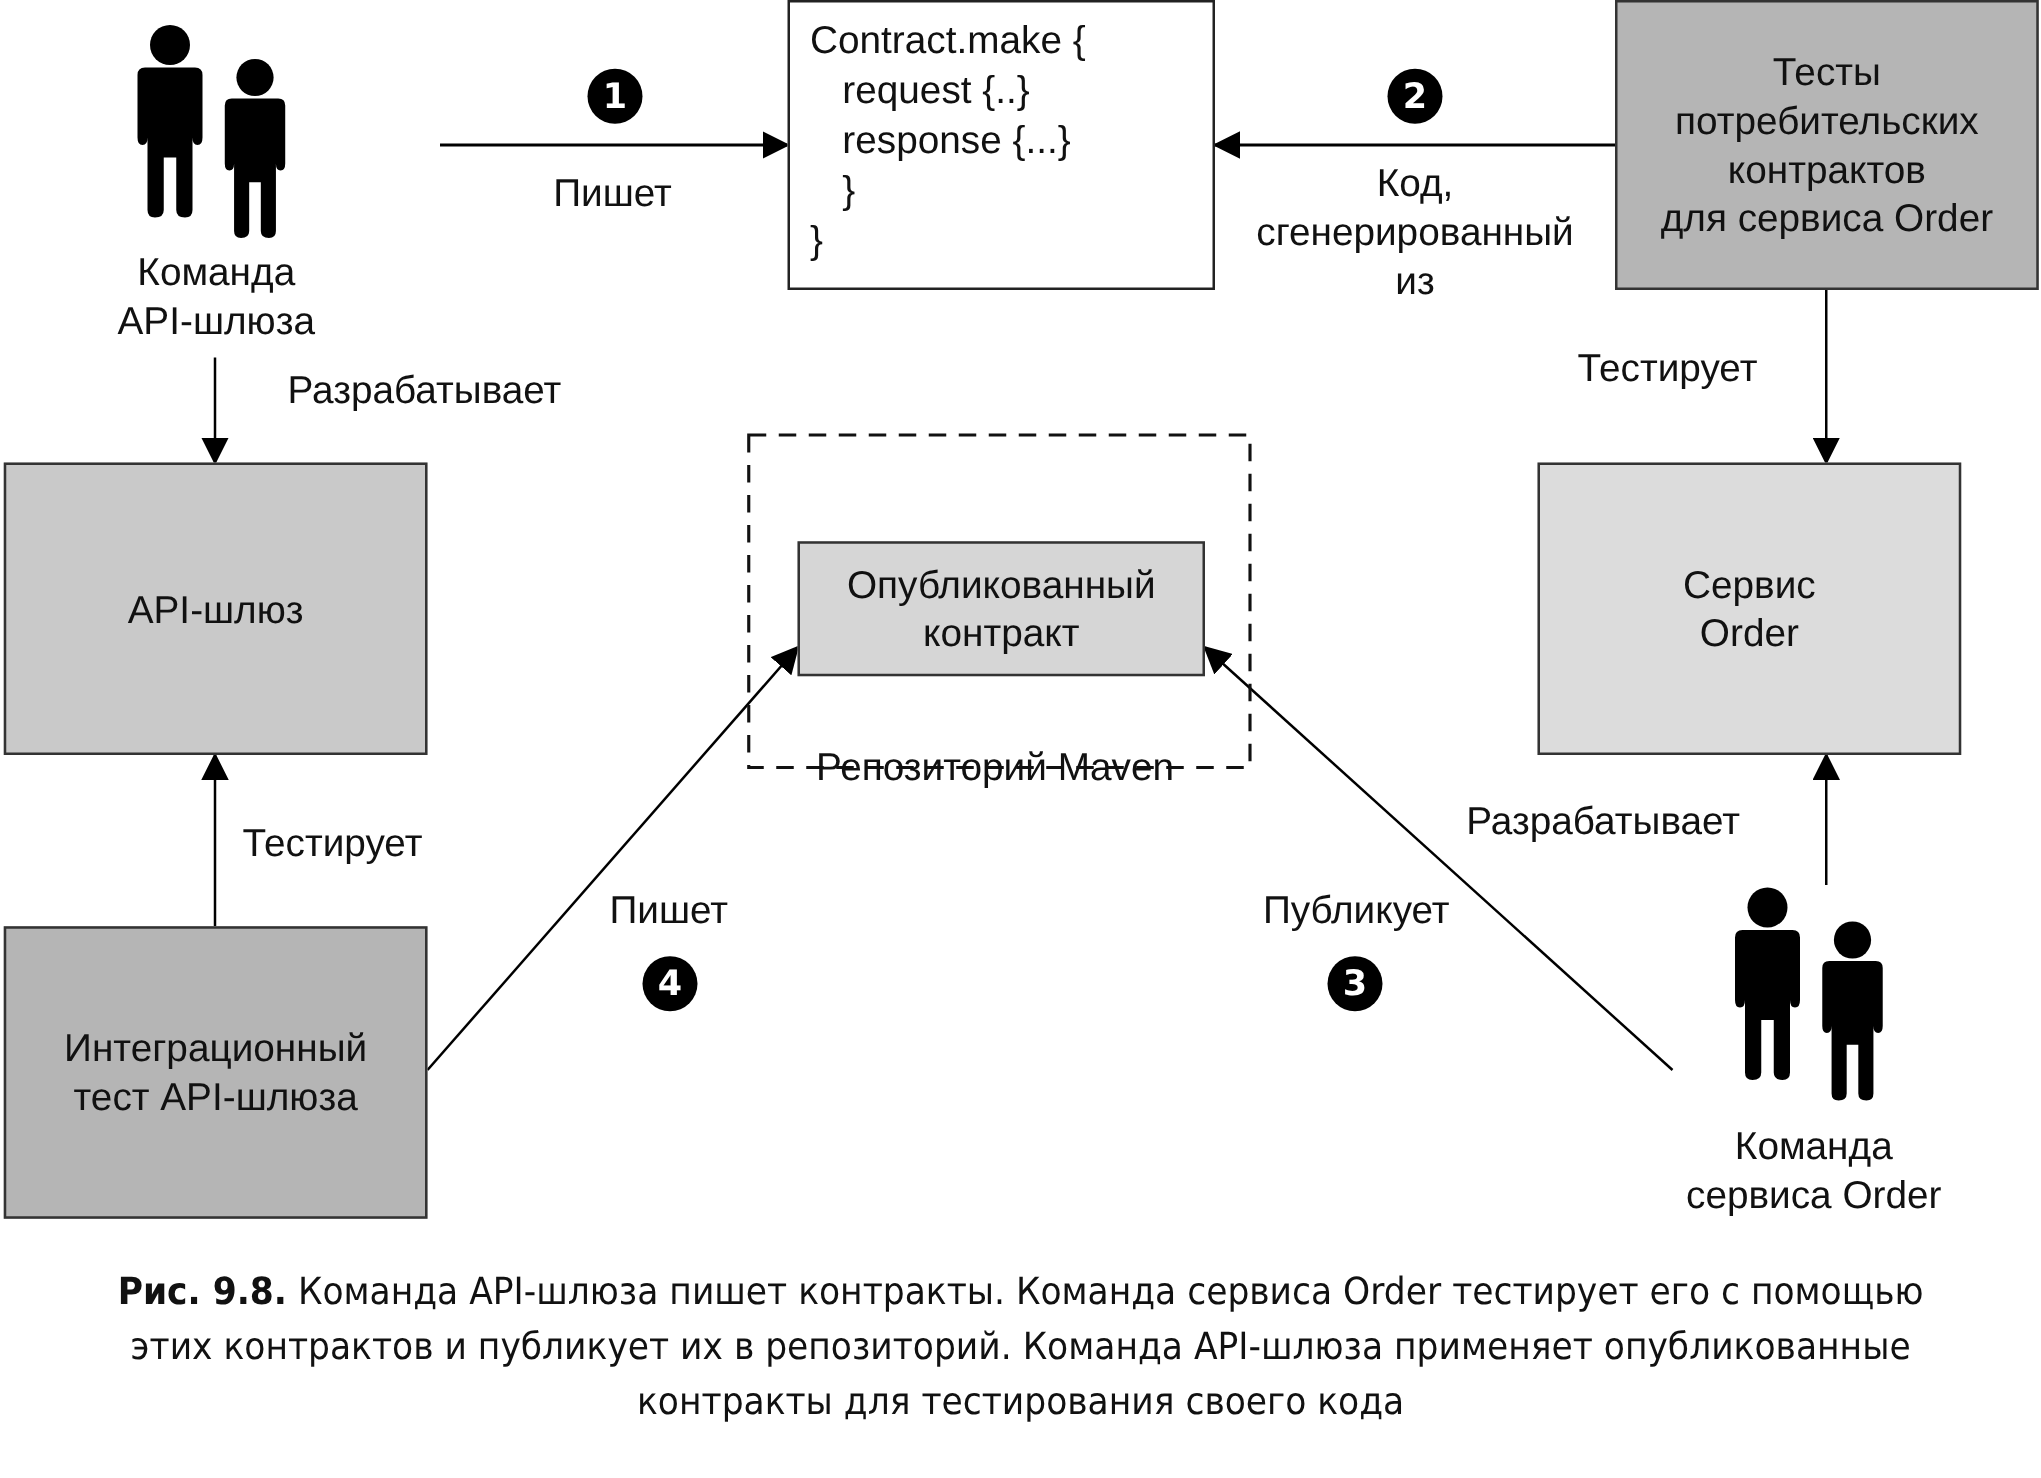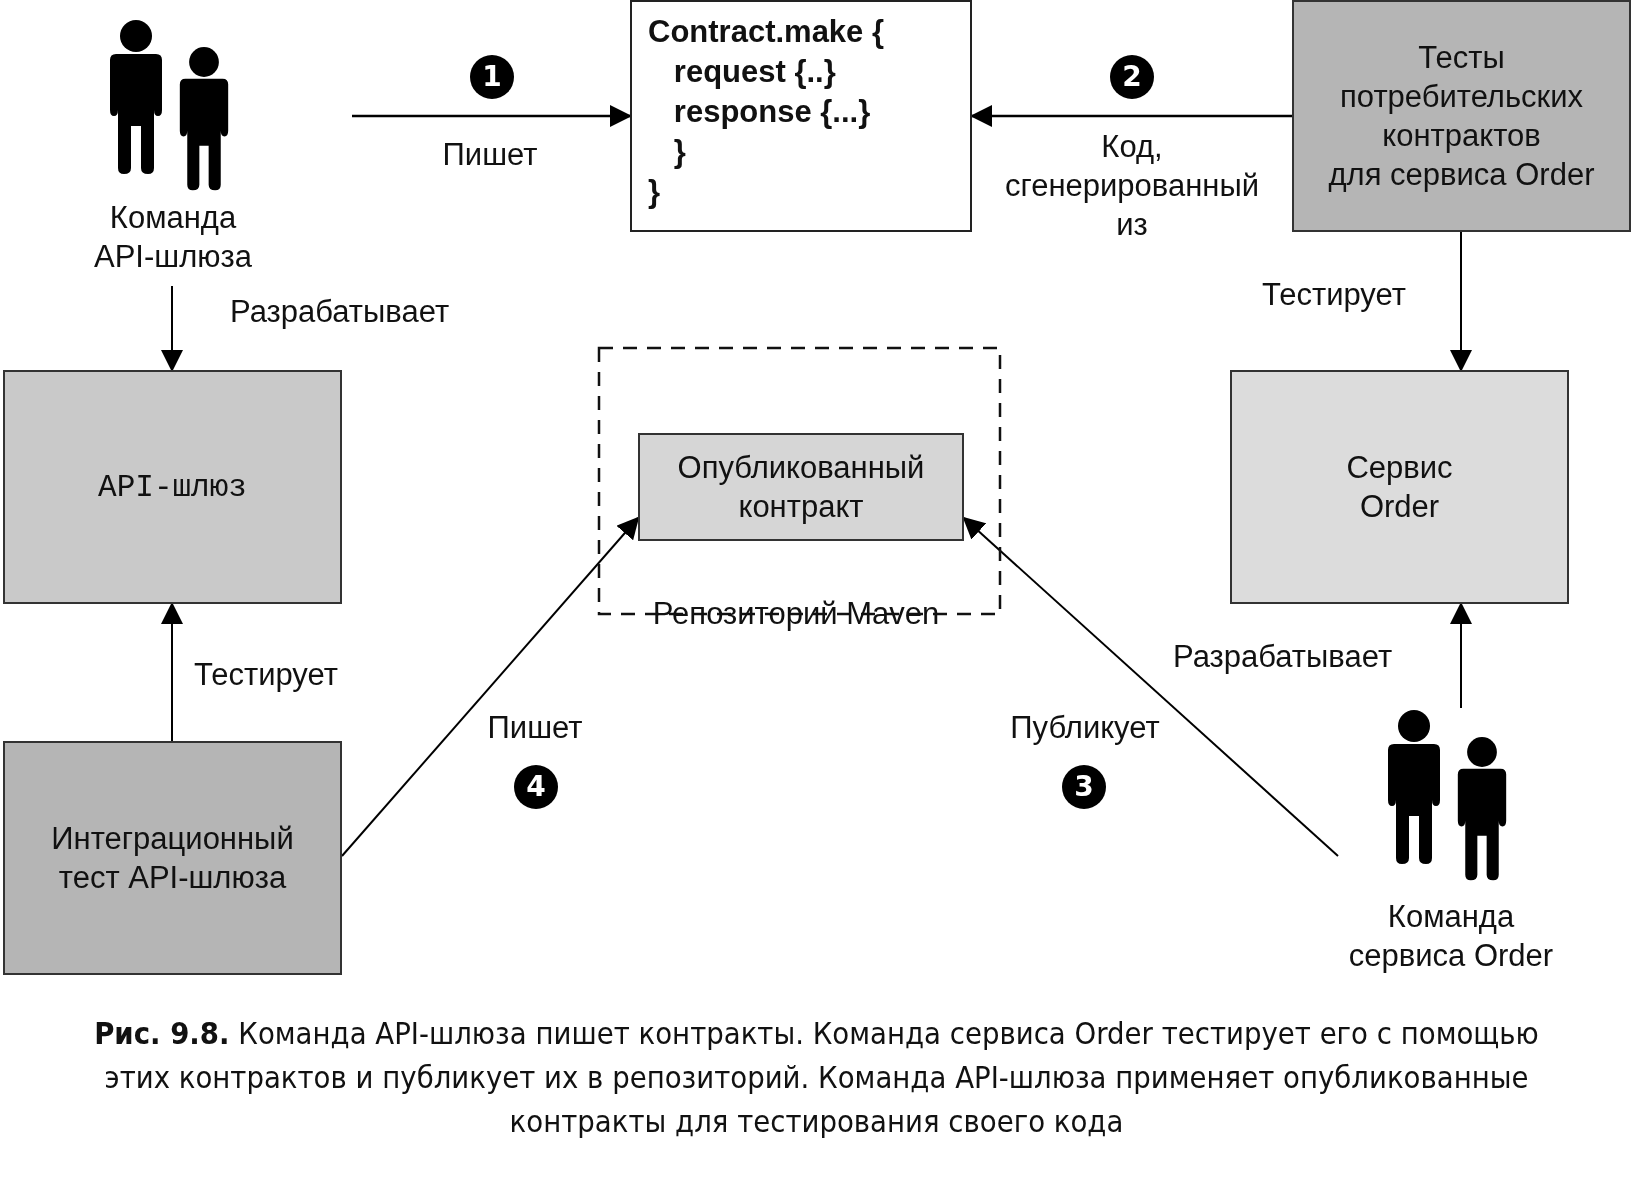--- a/index.html
+++ b/index.html
@@ -4,21 +4,21 @@
 <style>
   html, body { margin: 0; padding: 0; background: #ffffff; }
   body { width: 1633px; height: 1182px; position: relative; overflow: hidden;
          font-family: "Liberation Sans", sans-serif; color: #111; }
   #canvas { position: absolute; left: 0; top: 0; width: 1633px; height: 1182px; }
   .box { position: absolute; box-sizing: border-box; border: 2px solid #333;
          display: flex; align-items: center; justify-content: center; text-align: center;
          font-size: 31px; line-height: 39px; white-space: pre-line; }
   .lbl { position: absolute; font-size: 31px; line-height: 39px; white-space: pre-line; text-align: center; }
   .code { position: absolute; box-sizing: border-box; border: 2px solid #222; background: #fff;
-          font-size: 31px; line-height: 40px; padding: 10px 0 0 16px; font-weight: bold; }
+          font-size: 31px; line-height: 40px; padding: 10px 0 0 16px; }
   .code div { white-space: pre; }
   .badge { position: absolute; width: 44px; height: 44px; border-radius: 50%; background: #000;
            color: #fff; font-weight: bold; font-size: 28px; line-height: 44px; text-align: center;
            font-family: "DejaVu Sans", sans-serif; }
   .caption { position: absolute; left: 0; top: 1012px; width: 1633px; text-align: center;
              font-family: "DejaVu Sans", sans-serif; font-size: 30px; line-height: 44px; color: #111;
              transform: scaleX(0.92); transform-origin: center top; }
   .caption b { font-weight: bold; }
 </style>
 </head>
@@ -59,21 +59,21 @@
   <g>
     <use href="#person" transform="translate(136,36)"></use>
     <use href="#person" transform="translate(204,62) scale(0.93)"></use>
   </g>
   <g>
     <use href="#person" transform="translate(1414,726)"></use>
     <use href="#person" transform="translate(1482,752) scale(0.93)"></use>
   </g>
 </svg>
 
-<div class="box" style="left:3px;top:370px;width:339px;height:234px;background:#c9c9c9;font-family:Liberation Mono, monospace;">API-шлюз</div>
+<div class="box" style="left:3px;top:370px;width:339px;height:234px;background:#c9c9c9;">API-шлюз</div>
 <div class="box" style="left:3px;top:741px;width:339px;height:234px;background:#b5b5b5;">Интеграционный
 тест API-шлюза</div>
 <div class="box" style="left:1292px;top:0px;width:339px;height:232px;background:#b5b5b5;">Тесты
 потребительских
 контрактов
 для сервиса Order</div>
 <div class="box" style="left:1230px;top:370px;width:339px;height:234px;background:#dcdcdc;">Сервис
 Order</div>
 <div class="box" style="left:638px;top:409px;width:326px;height:108px;background:#d6d6d6;margin-top:24px;">Опубликованный
 контракт</div>

